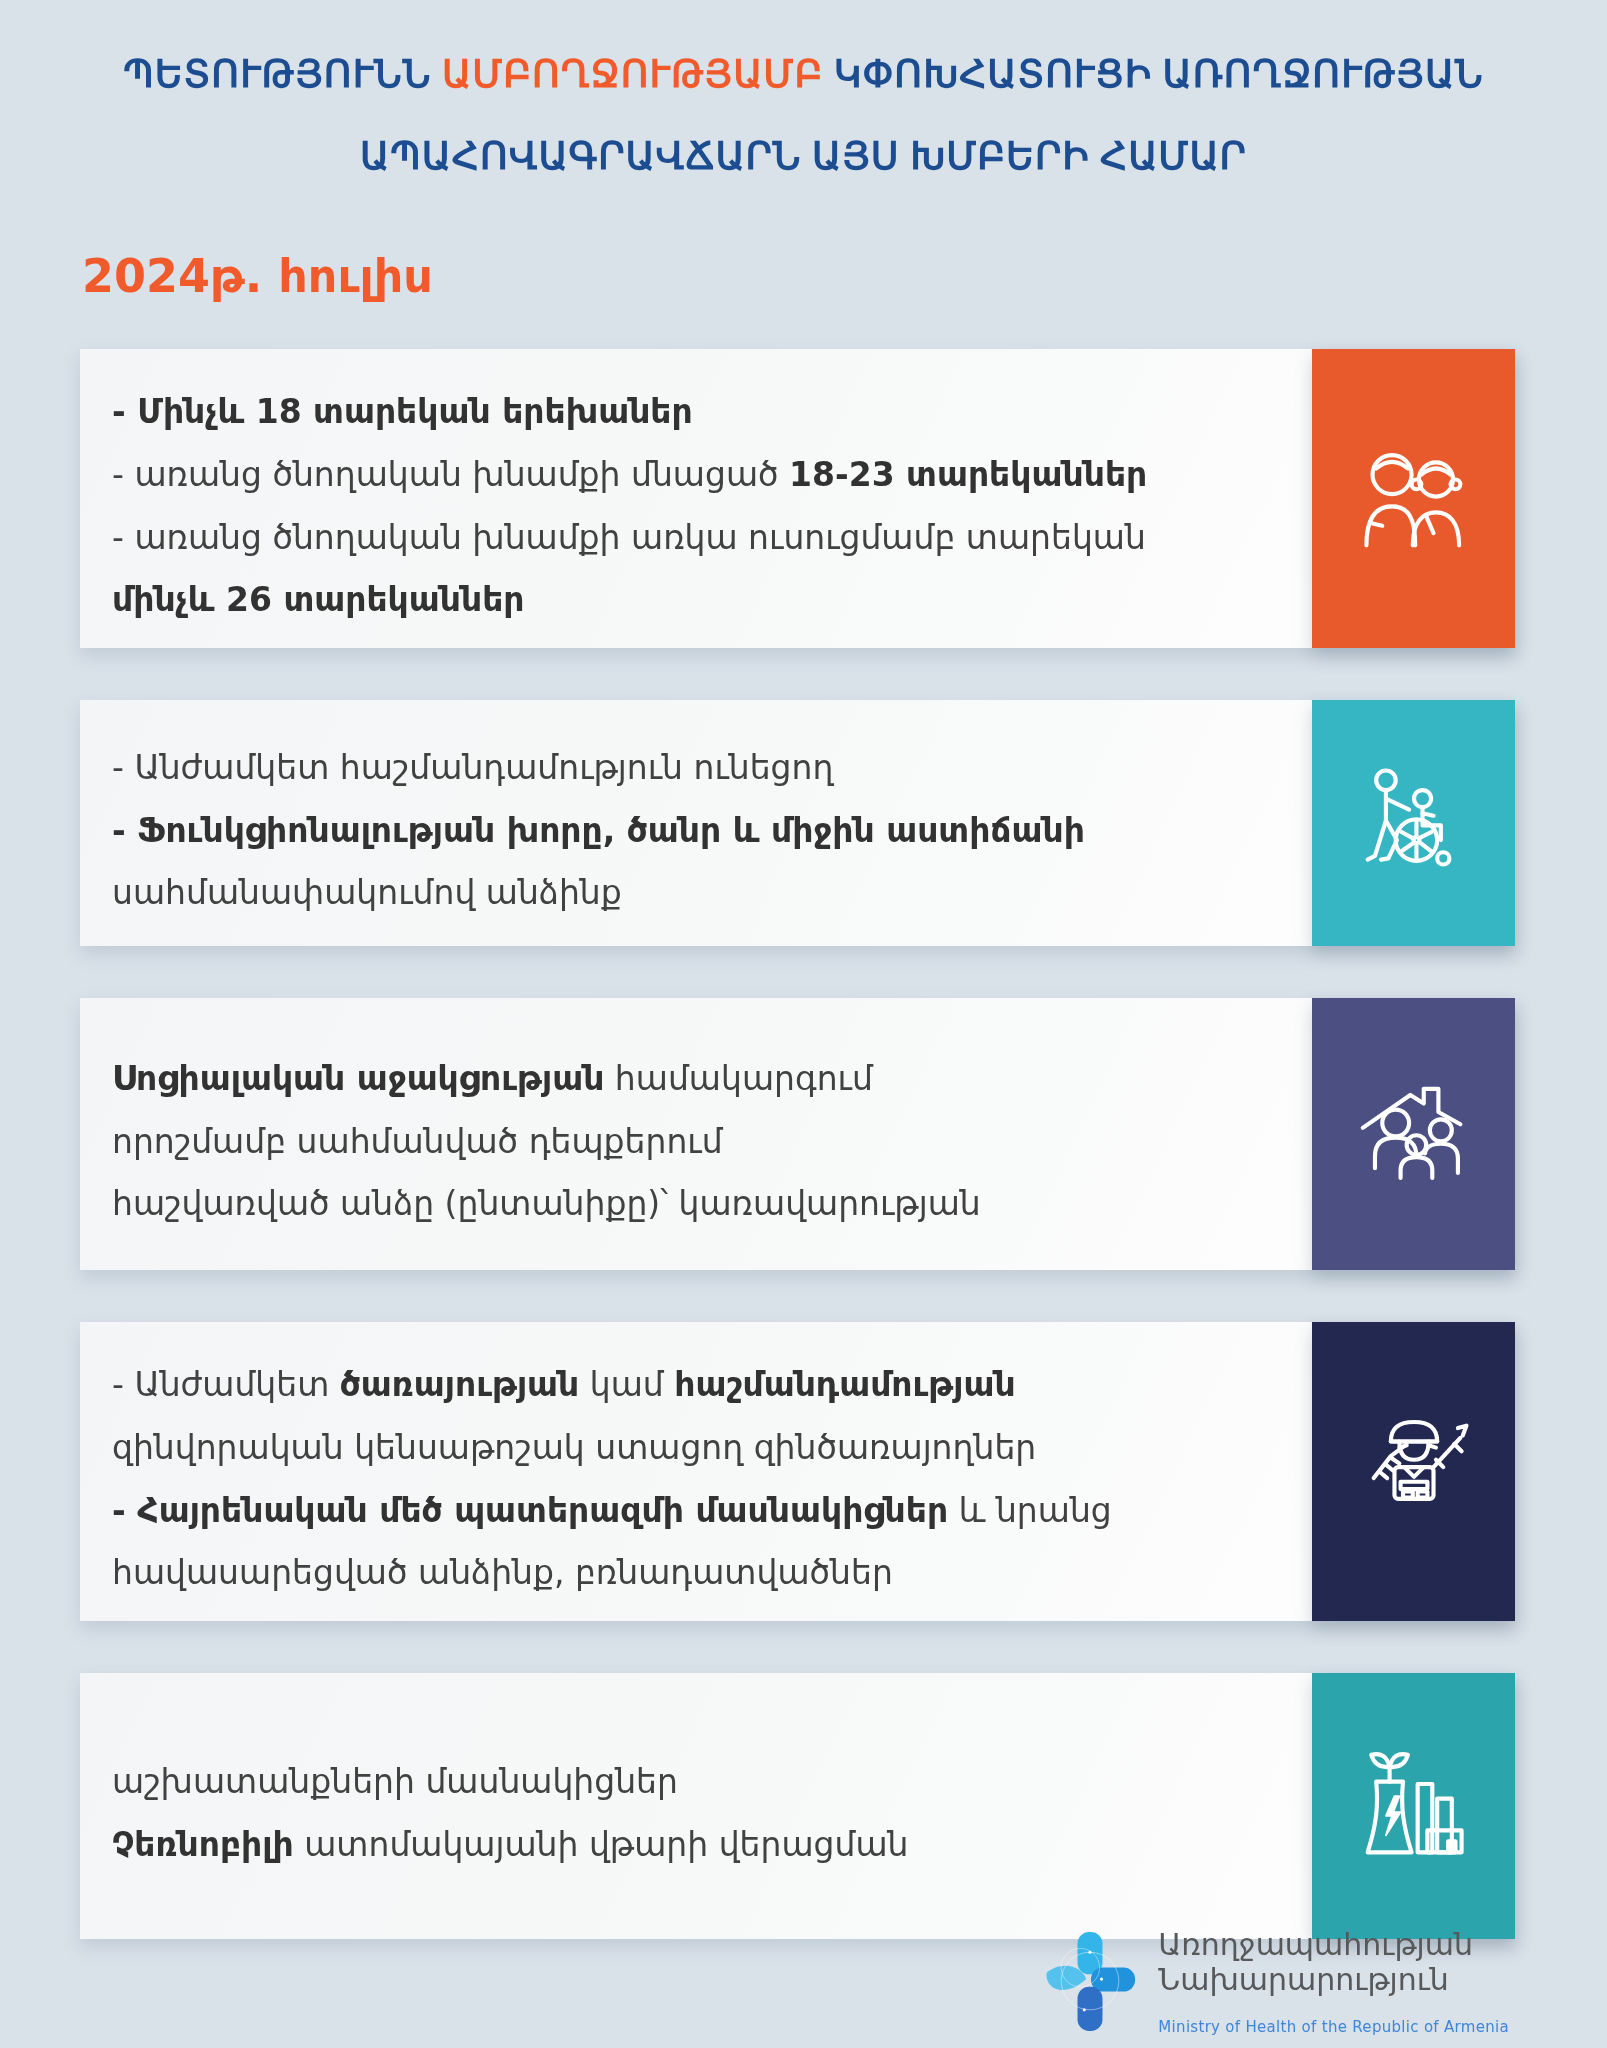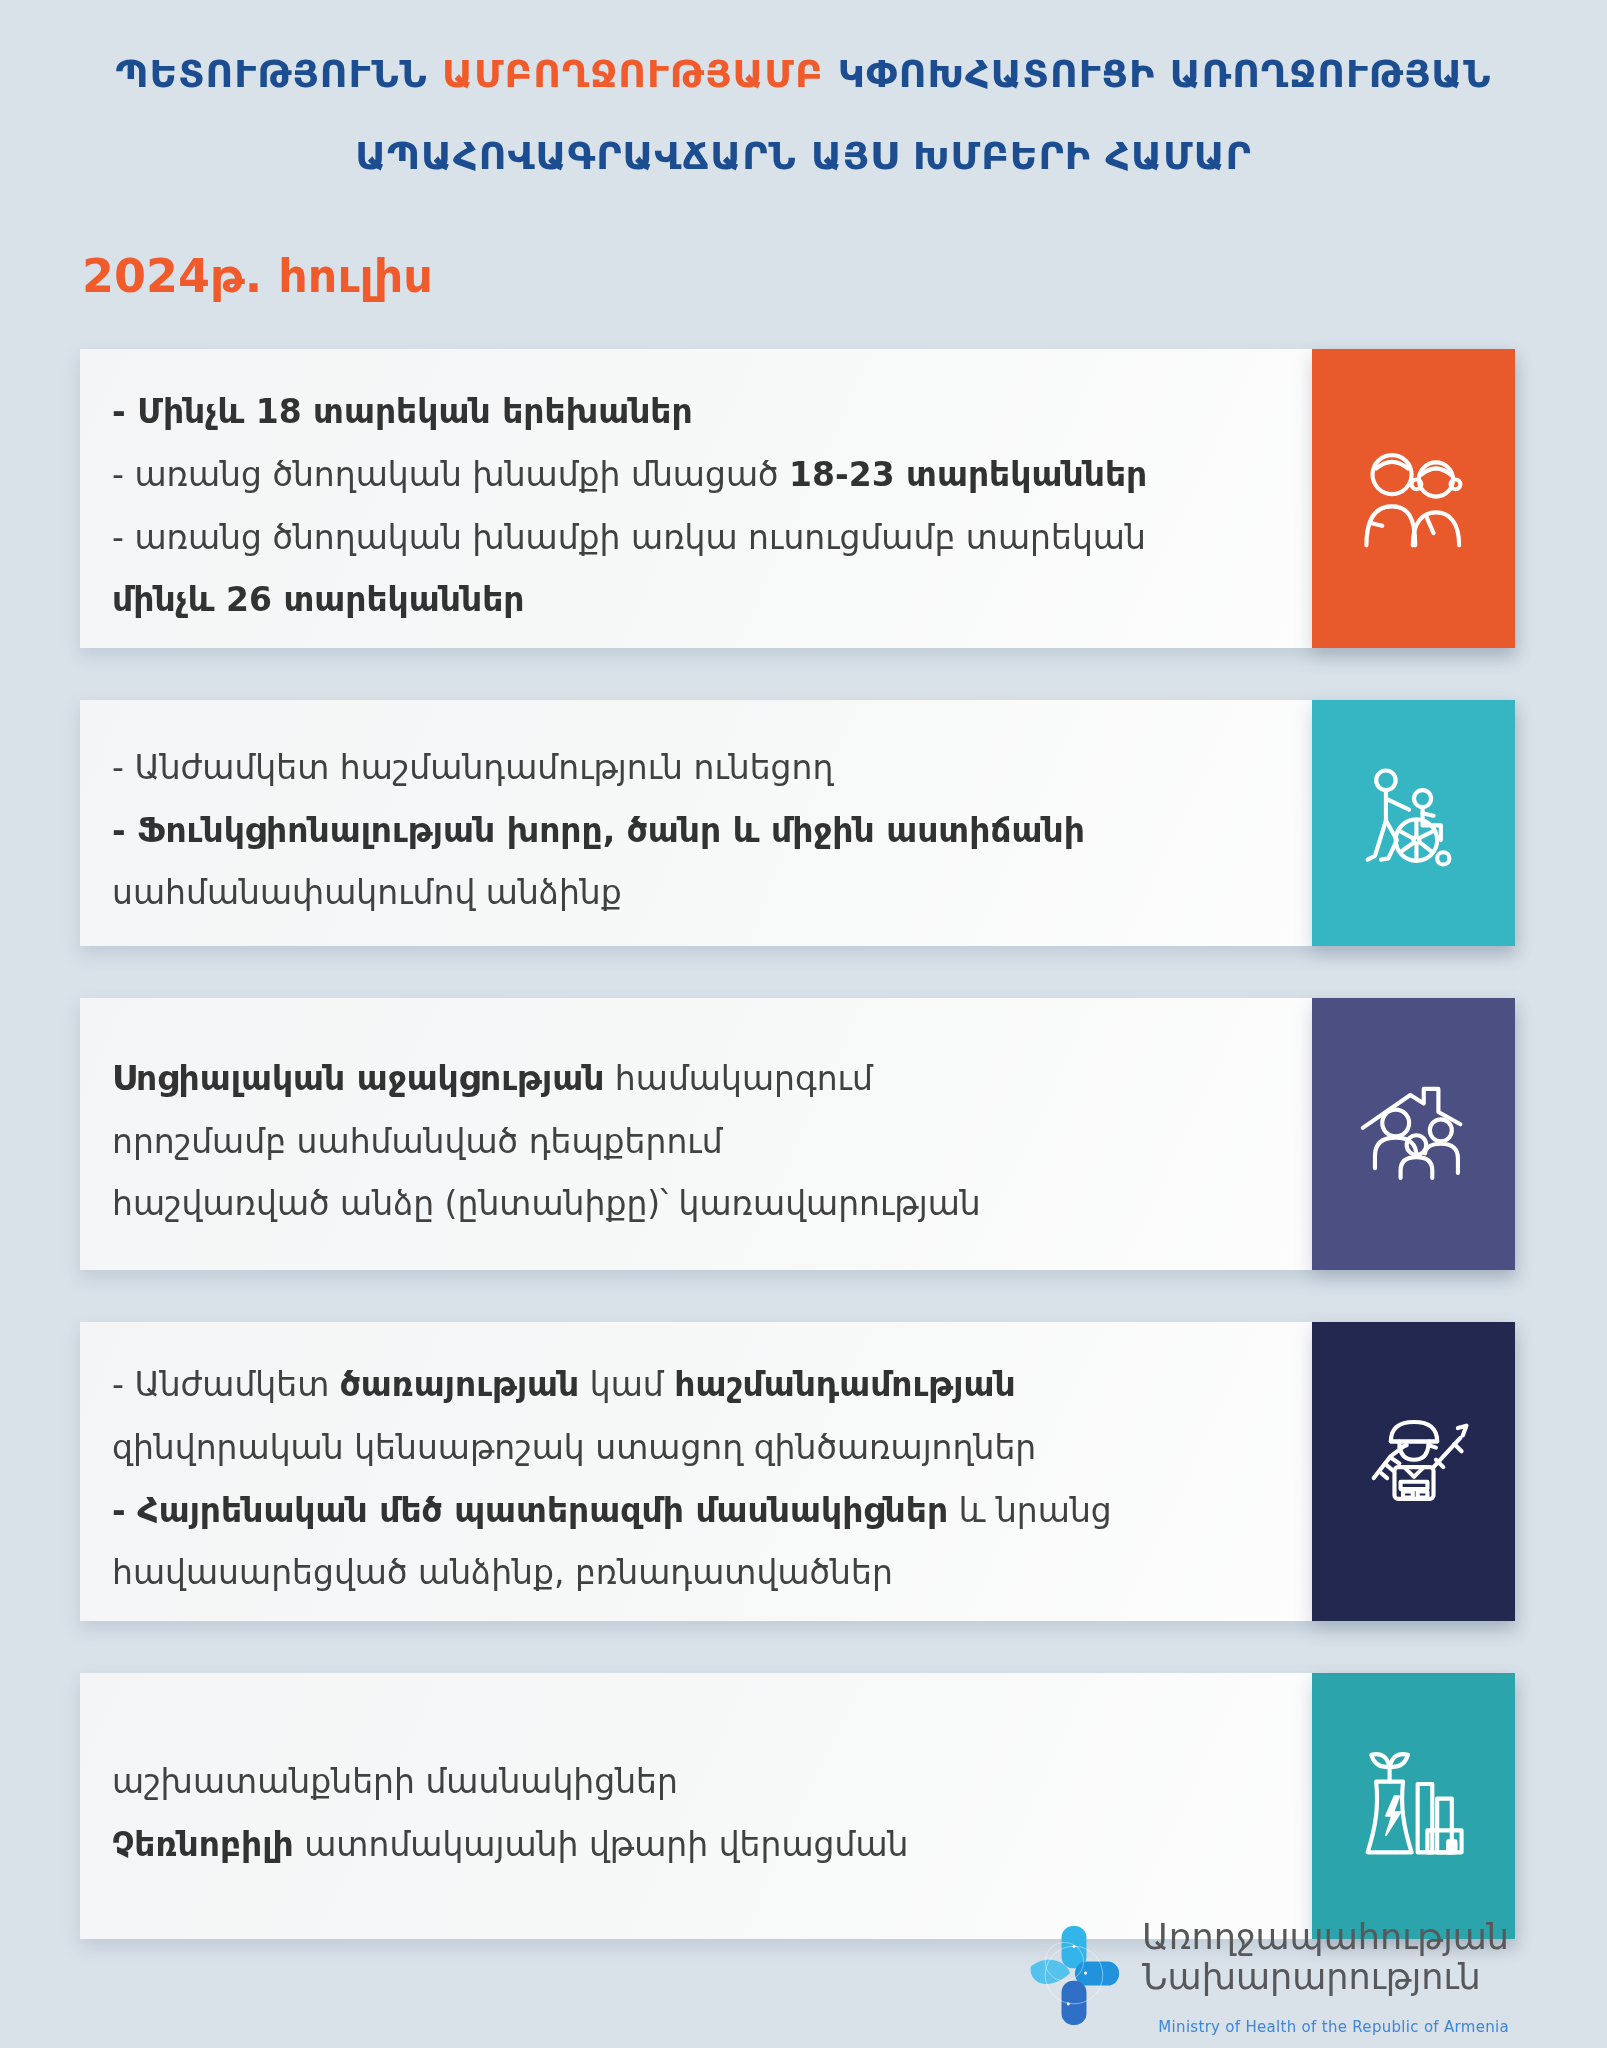--- a/index.html
+++ b/index.html
@@ -5,21 +5,21 @@
   html,body{margin:0;padding:0;}
   body{
     width:1607px;height:2048px;position:relative;overflow:hidden;
     background:var(--bg,#d9e1e9);
     font-family:"DejaVu Sans",sans-serif;
   }
   .header{padding-top:34px;}
   .title{
     margin:0 48px;text-align:center;
     font-size:38px;font-weight:bold;letter-spacing:1px;
-    color:var(--title-blue,#1c4d90);line-height:2.15;
+    color:var(--title-blue,#1c4d90);line-height:2.15;font-family:Liberation Serif, serif;
   }
   .t-line{display:block;white-space:nowrap;}
   .title .hl{color:var(--orange,#f15b2c);}
   .date{
     margin:52px 0 0 82px;
     font-size:46px;font-weight:bold;color:var(--orange,#f15b2c);
   }
   .cards{
     margin:46px 92px 0 80px;
     display:flex;flex-direction:column;gap:52px;
@@ -45,21 +45,21 @@
   .cards .card:nth-child(1){min-height:272px;}
   .cards .card:nth-child(2){min-height:246px;}
   .cards .card:nth-child(3){min-height:272px;}
   .cards .card:nth-child(4){min-height:276px;}
   .cards .card:nth-child(5){min-height:266px;}
   .footer{
     position:absolute;right:98px;bottom:12px;
     display:flex;align-items:center;gap:20px;
   }
   .footer-logo{width:96px;height:106px;flex:0 0 96px;}
-  .f-arm{font-size:35px;color:#57585a;line-height:1.15;}
+  .f-arm{font-size:30px;color:#57585a;line-height:1.15;}
   .f-eng{font-size:15px;color:var(--footer-english,#3e86d8);margin-top:21px;letter-spacing:0.3px;text-align:right;}
 </style>
 </head>
 <body>
 
 <header class="header">
   <h1 class="title">
     <span class="t-line"><span>ՊԵՏՈՒԹՅՈՒՆՆ </span><span class="hl">ԱՄԲՈՂՋՈՒԹՅԱՄԲ</span><span> ԿՓՈԽՀԱՏՈՒՑԻ ԱՌՈՂՋՈՒԹՅԱՆ</span></span>
     <span class="t-line">ԱՊԱՀՈՎԱԳՐԱՎՃԱՐՆ ԱՅՍ ԽՄԲԵՐԻ ՀԱՄԱՐ</span>
   </h1>

